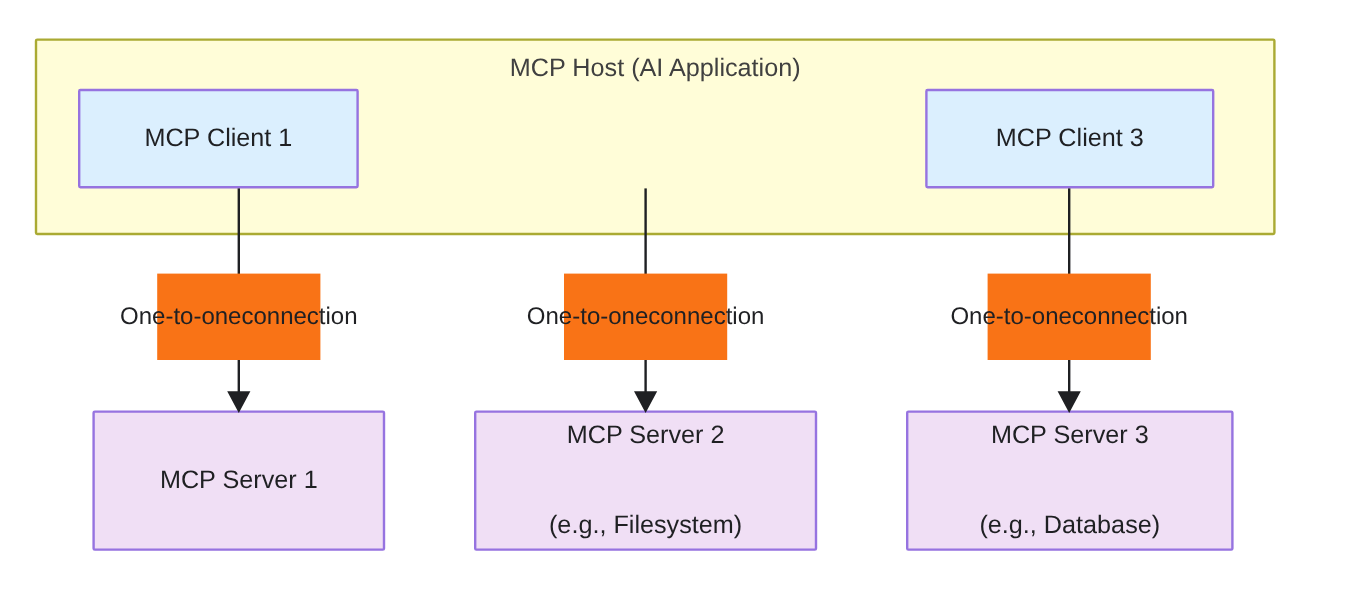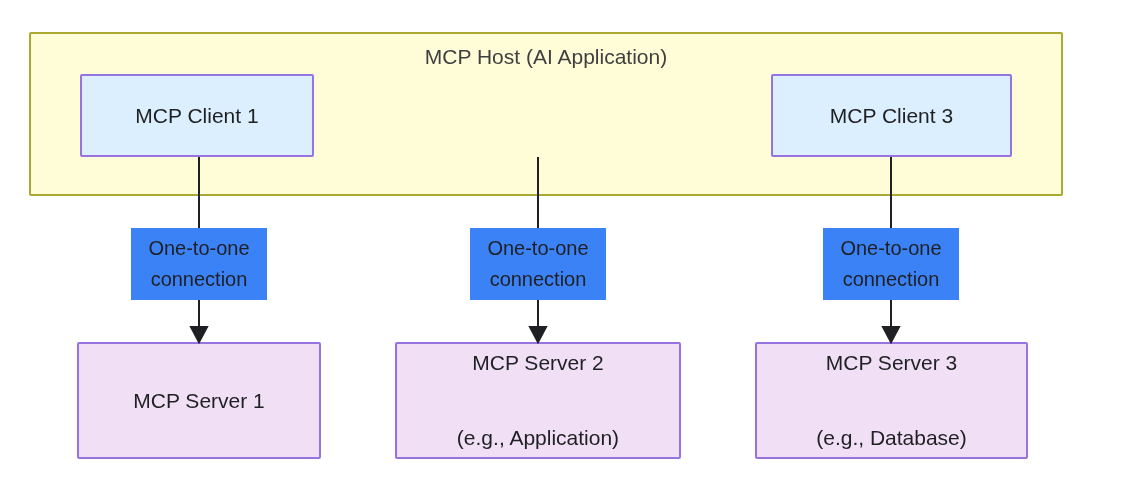--- a/index.html
+++ b/index.html
@@ -60,21 +60,21 @@
     display: flex;
     align-items: center;
     justify-content: center;
   }
   .client-label {
     font-size: 21px;
     line-height: 26px;
     color: #1f2023;
     white-space: nowrap;
   }
-  #client-1 { left: 80px;  width: 234px; }
+  #client-1 { left: 65px;  width: 234px; }
   #client-2 { left: 419px; width: 238px; }
   #client-3 { left: 771px; width: 241px; }
 
   
   .server-box {
     position: absolute;
     top: 342px;
     height: 117px;
     box-sizing: border-box;
     background: #f0dff5;
@@ -96,23 +96,23 @@
   #server-2 { left: 395px; width: 286px; }
   #server-3 { left: 755px; width: 273px; }
 
   
   .conn-label {
     position: absolute;
     top: 228px;
     width: 136px;
     height: 72px;
     box-sizing: border-box;
-    background: #3b82f6;
+    background: #f97316;
     display: flex;
-    flex-direction: column;
+    flex-direction: row;
     align-items: center;
     justify-content: center;
     z-index: 3;
   }
   .conn-line {
     font-size: 20px;
     line-height: 31px;
     color: #1f2023;
     white-space: nowrap;
   }
@@ -169,20 +169,20 @@
   <div class="conn-label" id="conn-label-3">
     <span class="conn-line">One-to-one</span>
     <span class="conn-line">connection</span>
   </div>
 
   <div class="server-box" id="server-1">
     <span class="server-line">MCP Server 1</span>
   </div>
   <div class="server-box" id="server-2">
     <span class="server-line">MCP Server 2</span>
-    <span class="server-line">(e.g., Application)</span>
+    <span class="server-line">(e.g., Filesystem)</span>
   </div>
   <div class="server-box" id="server-3">
     <span class="server-line">MCP Server 3</span>
     <span class="server-line">(e.g., Database)</span>
   </div>
 
 </div>
 
 </body></html>

